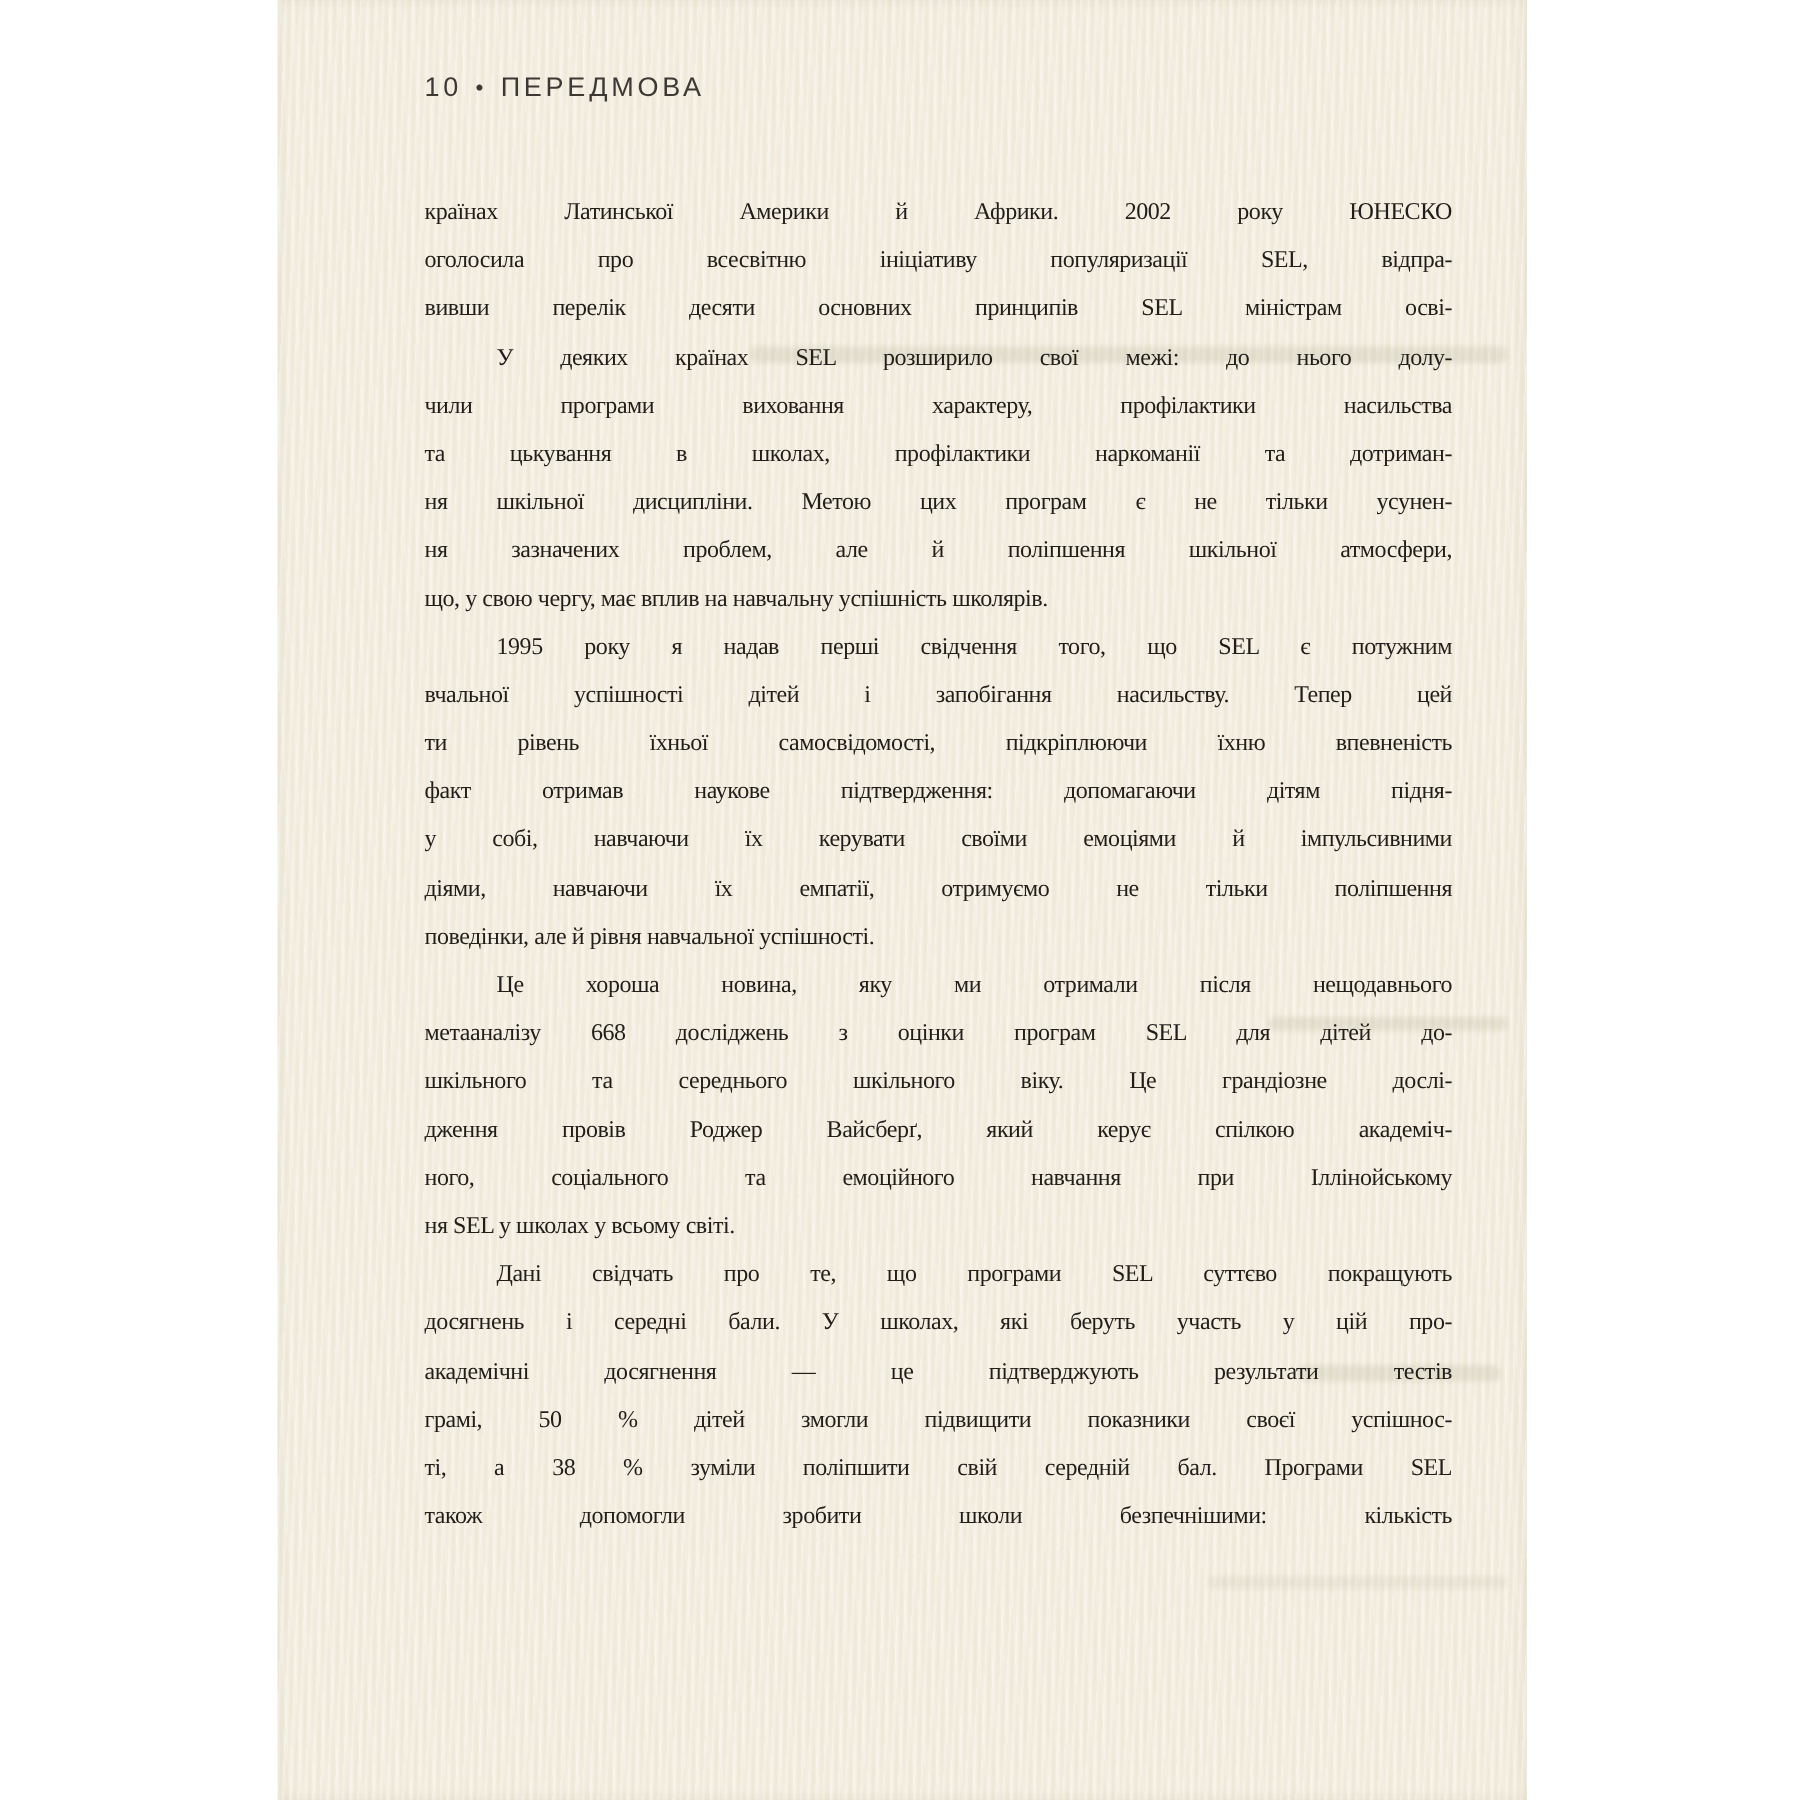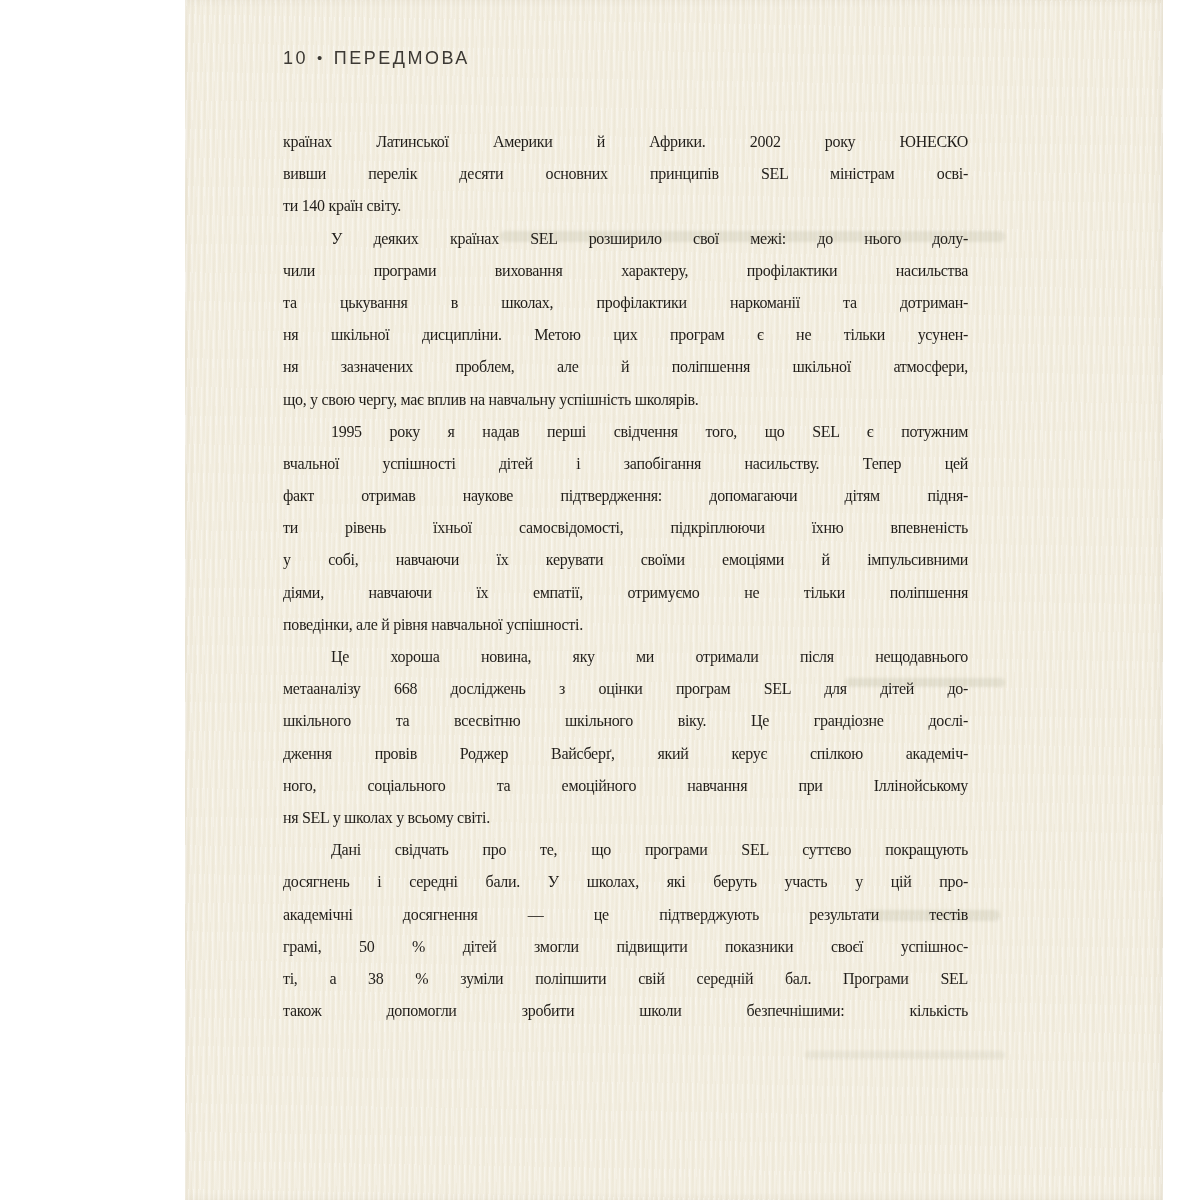--- a/index.html
+++ b/index.html
@@ -10,21 +10,21 @@
     overflow: hidden;
     background: #ffffff;
     font-family: "Liberation Serif", "DejaVu Serif", serif;
   }
 
   
   .page {
     position: absolute;
     left: 185px;
     top: 0;
-    width: 978px;
+    width: 833px;
     height: 1200px;
     background: var(--paper, #f3eee0);
     box-shadow: inset -4px 0 10px rgba(90,80,55,0.05),
                 inset 3px 0 8px rgba(90,80,55,0.04);
   }
   
   .page::before {
     content: "";
     position: absolute;
     inset: 0;
@@ -106,44 +106,44 @@
   </div>
 
   <div class="bleed b1"></div>
   <div class="bleed b2"></div>
   <div class="bleed b3"></div>
   <div class="bleed b4"></div>
 
   <div class="textblock">
       <div class="para">
         <div class="line">країнах Латинської Америки й Африки. 2002 року ЮНЕСКО</div>
+        <div class="line">оголосила про всесвітню ініціативу популяризації SEL, відпра-</div>
         <div class="line">вивши перелік десяти основних принципів SEL міністрам осві-</div>
-        <div class="line last">ти 140 країн світу.</div>
       </div>
       <div class="para">
         <div class="line indent">У деяких країнах SEL розширило свої межі: до нього долу-</div>
         <div class="line">чили програми виховання характеру, профілактики насильства</div>
         <div class="line">та цькування в школах, профілактики наркоманії та дотриман-</div>
         <div class="line">ня шкільної дисципліни. Метою цих програм є не тільки усунен-</div>
         <div class="line">ня зазначених проблем, але й поліпшення шкільної атмосфери,</div>
         <div class="line last">що, у свою чергу, має вплив на навчальну успішність школярів.</div>
       </div>
       <div class="para">
         <div class="line indent">1995 року я надав перші свідчення того, що SEL є потужним</div>
         <div class="line">вчальної успішності дітей і запобігання насильству. Тепер цей</div>
+        <div class="line">ти рівень їхньої самосвідомості, підкріплюючи їхню впевненість</div>
         <div class="line">факт отримав наукове підтвердження: допомагаючи дітям підня-</div>
-        <div class="line">ти рівень їхньої самосвідомості, підкріплюючи їхню впевненість</div>
         <div class="line">у собі, навчаючи їх керувати своїми емоціями й імпульсивними</div>
         <div class="line">діями, навчаючи їх емпатії, отримуємо не тільки поліпшення</div>
         <div class="line last">поведінки, але й рівня навчальної успішності.</div>
       </div>
       <div class="para">
         <div class="line indent">Це хороша новина, яку ми отримали після нещодавнього</div>
         <div class="line">метааналізу 668 досліджень з оцінки програм SEL для дітей до-</div>
-        <div class="line">шкільного та всесвітню шкільного віку. Це грандіозне дослі-</div>
+        <div class="line">шкільного та середнього шкільного віку. Це грандіозне дослі-</div>
         <div class="line">дження провів Роджер Вайсберґ, який керує спілкою академіч-</div>
         <div class="line">ного, соціального та емоційного навчання при Іллінойському</div>
         <div class="line last">ня SEL у школах у всьому світі.</div>
       </div>
       <div class="para">
         <div class="line indent">Дані свідчать про те, що програми SEL суттєво покращують</div>
         <div class="line">досягнень і середні бали. У школах, які беруть участь у цій про-</div>
         <div class="line">академічні досягнення — це підтверджують результати тестів</div>
         <div class="line">грамі, 50 % дітей змогли підвищити показники своєї успішнос-</div>
         <div class="line">ті, а 38 % зуміли поліпшити свій середній бал. Програми SEL</div>

